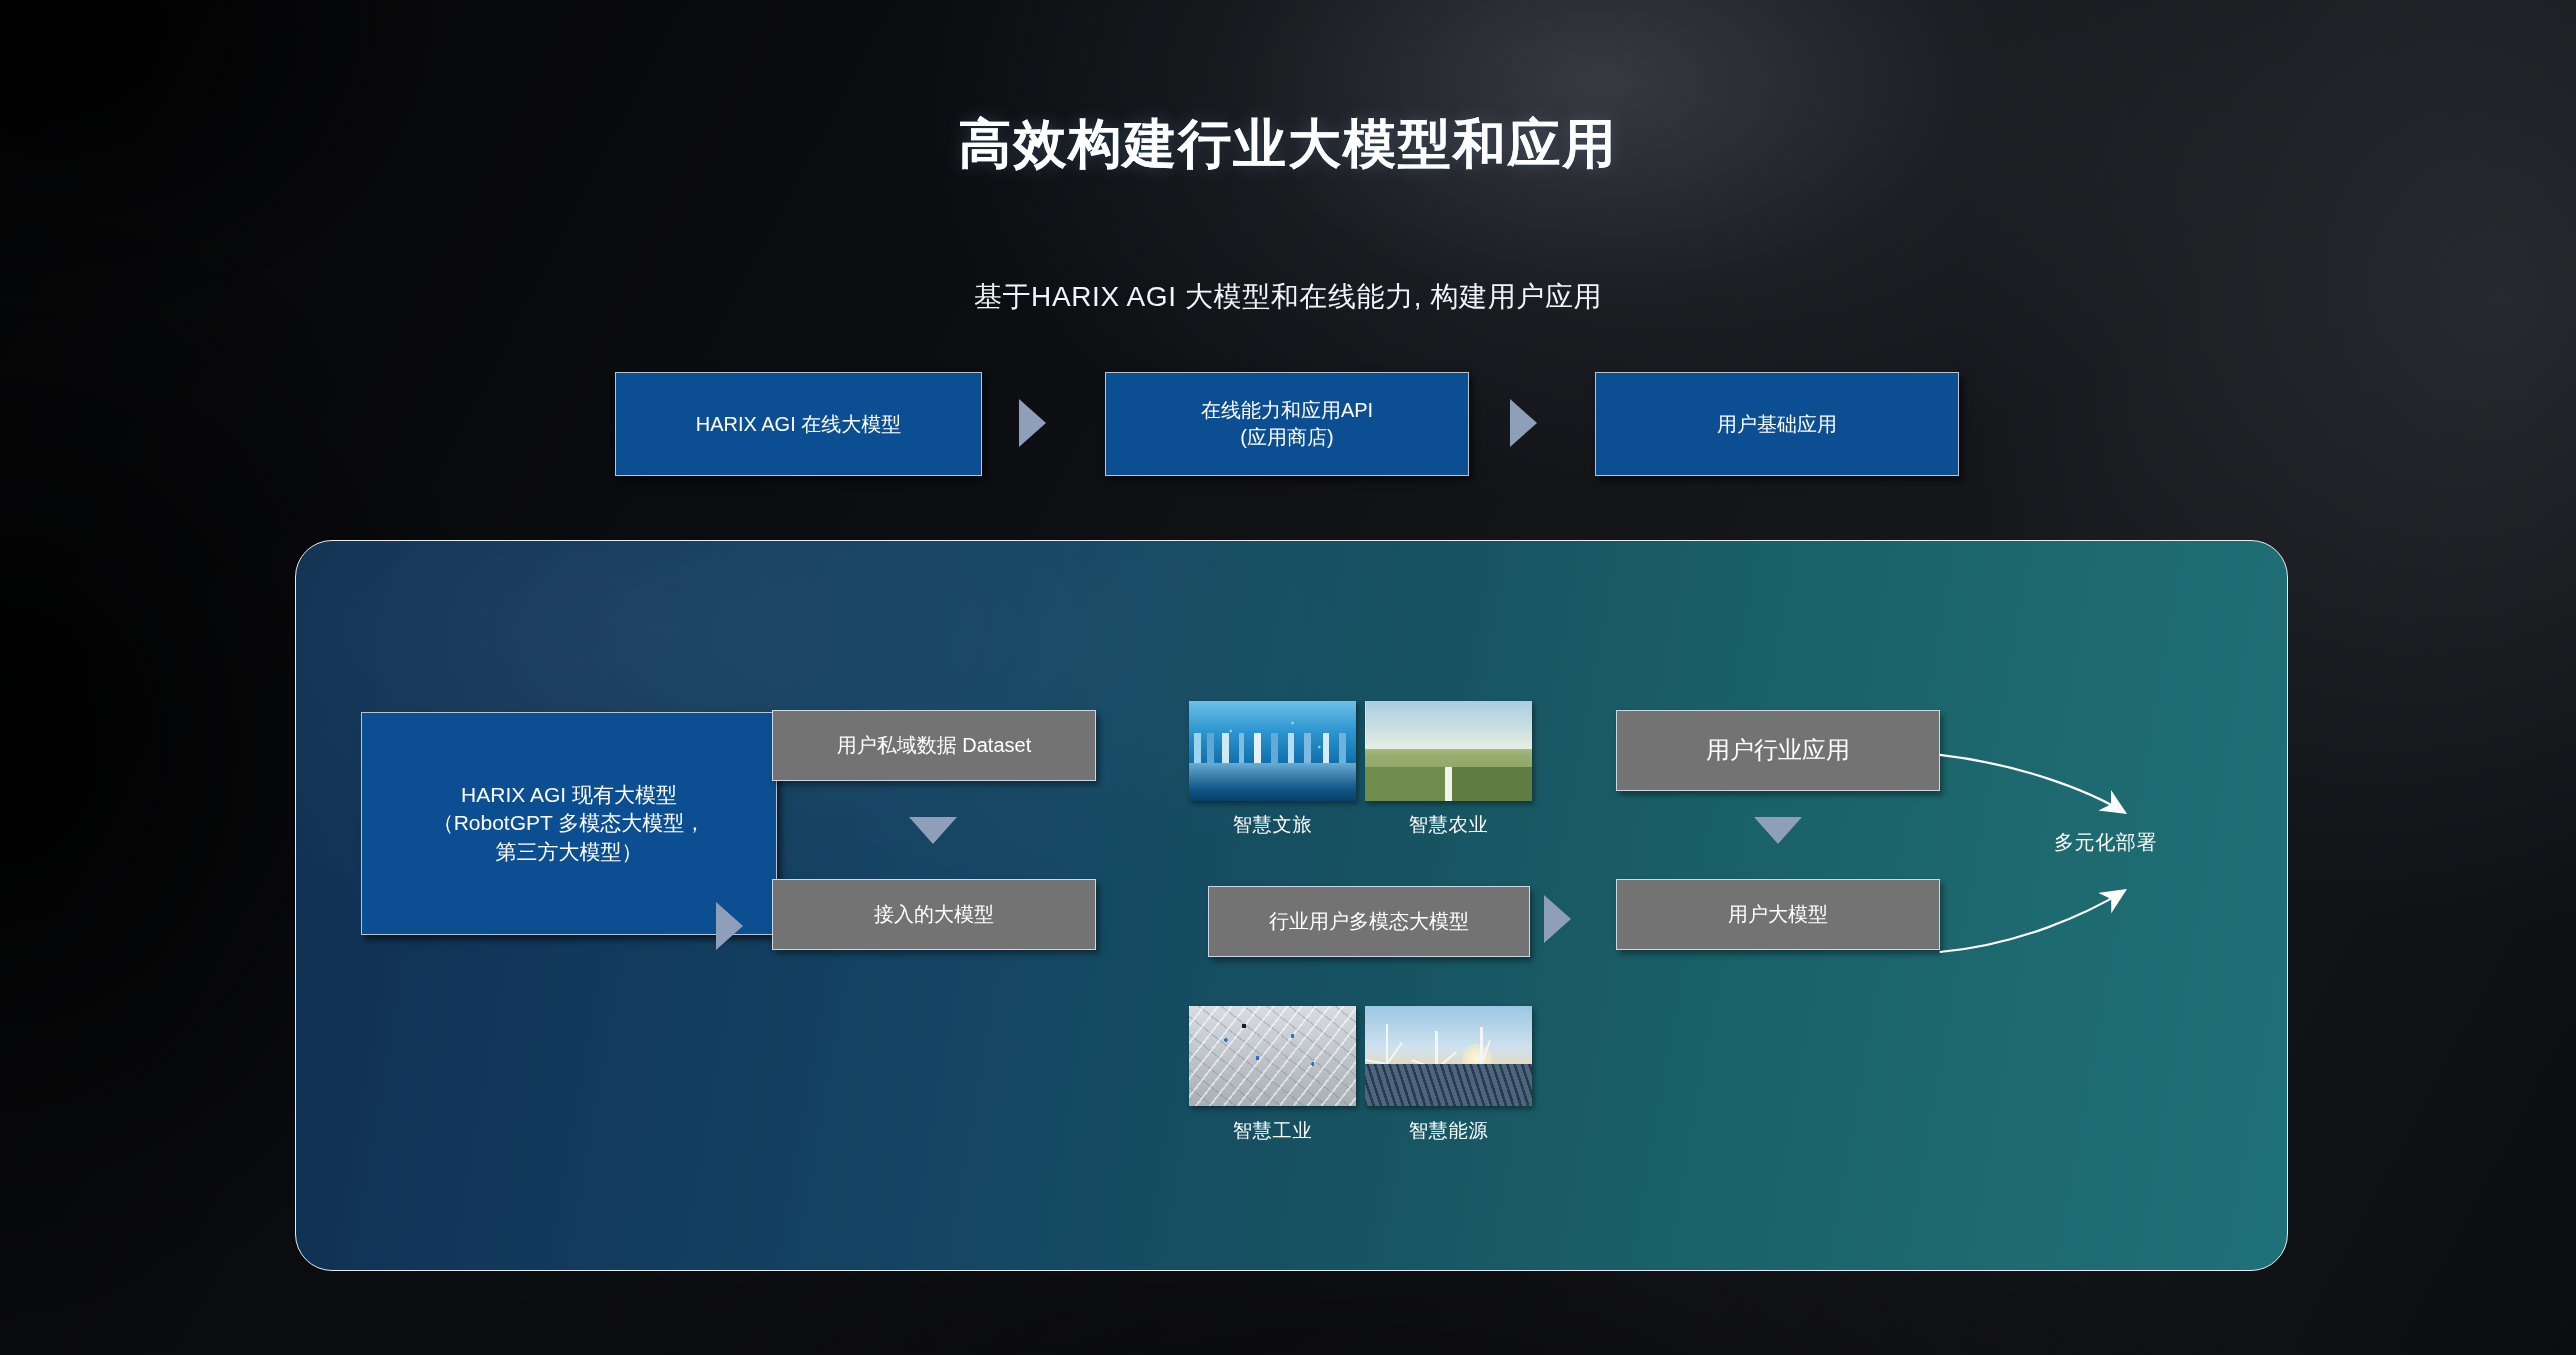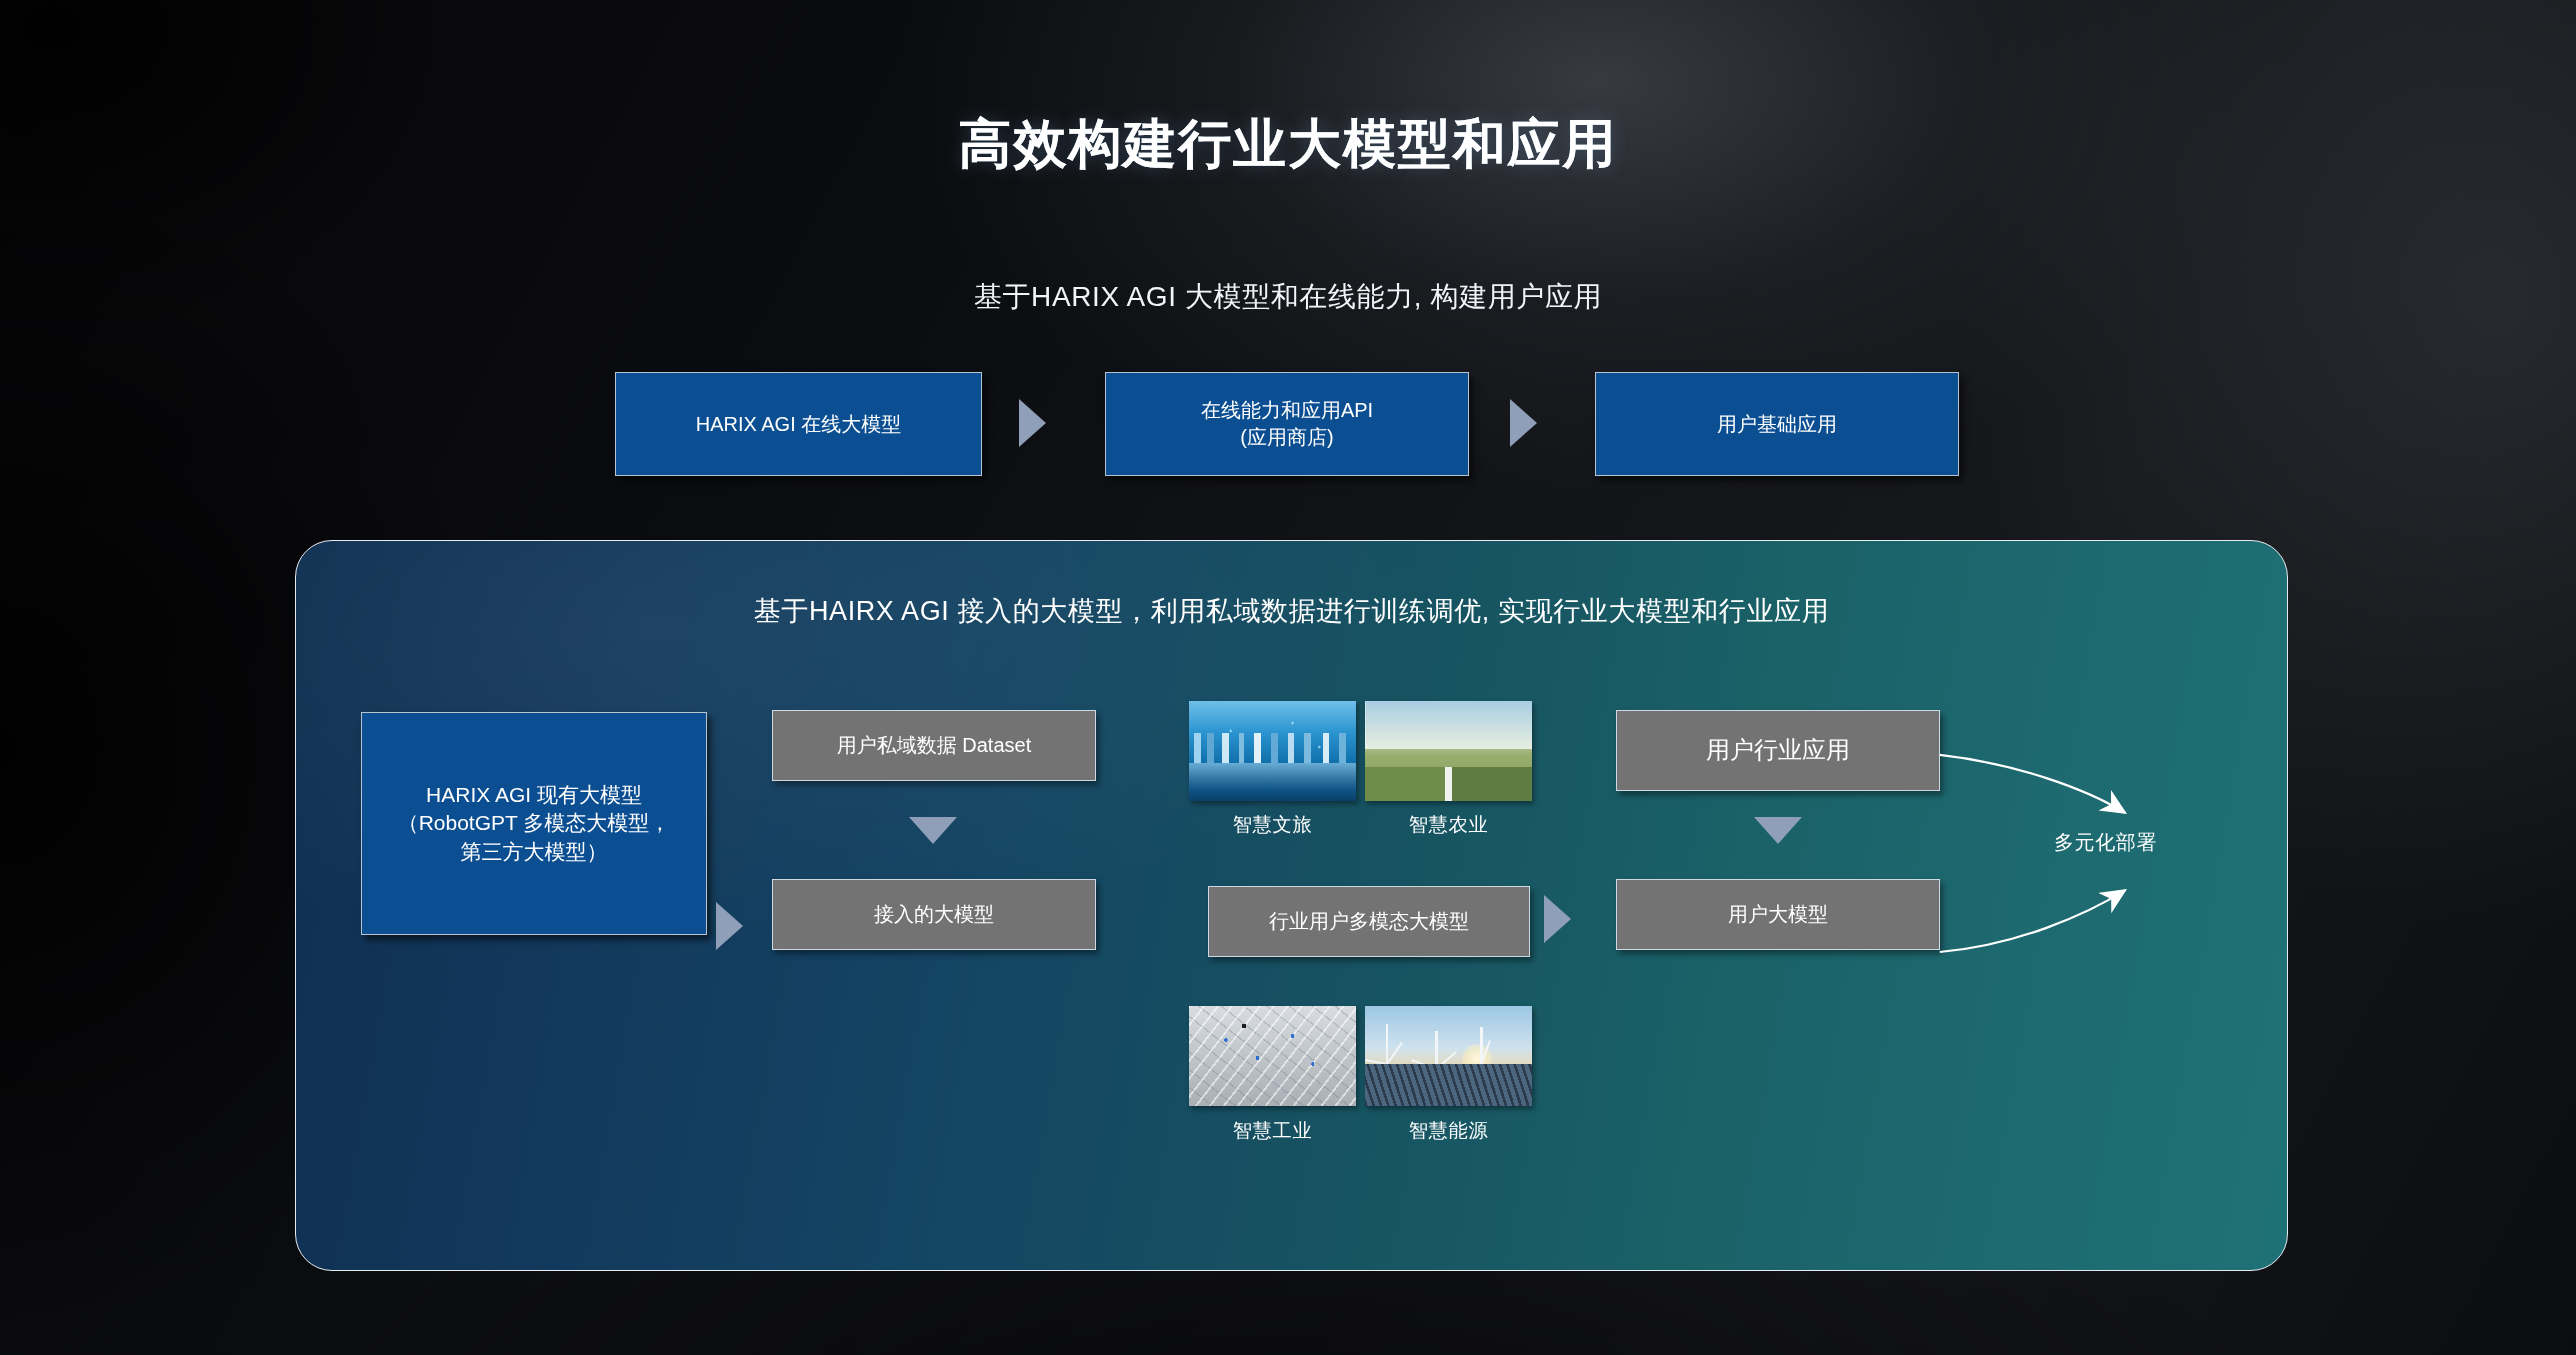--- a/index.html
+++ b/index.html
@@ -106,21 +106,21 @@
     pointer-events:none;
   }
   #panel-heading{
     position:absolute; left:0; right:0; top:52px;
     text-align:center; font-size:27px; letter-spacing:0.6px; color:#ffffff;
   }  
 
   .abs{ position:absolute; }
 
   
-  #box-l1{ left:361px;  top:712px; width:346px; height:223px; font-size:21px; padding:0 12px; }
+  #box-l1{ left:361px;  top:712px; width:416px; height:223px; font-size:21px; padding:0 12px; }
   #tri-l1{ left:716px; top:902px; }
   #box-l2{ left:772px; top:710px; width:324px; height:71px; font-size:20px; }
   #tri-l2{ left:909px; top:817px; }
   #box-l3{ left:772px; top:879px; width:324px; height:71px; font-size:20px; }
 
   #box-mid{ left:1208px; top:886px; width:322px; height:71px; font-size:20px; }
   #tri-mid{ left:1544px; top:895px; }
 
   #box-r1{ left:1616px; top:710px; width:324px; height:81px; font-size:24px; }
   #tri-r1{ left:1754px; top:817px; }
@@ -258,21 +258,20 @@
     </span>
   </div>
   <div class="tri-r" id="tri-t2"></div>
   <div class="fbox" id="box-t3">
     <span>用户基础应用</span>
   </div>
 </div>
 
 <div id="panel">
   <div id="panel-sheen"></div>
-  <div id="panel-heading">基于HAIRX AGI 接入的大模型，利用私域数据进行训练调优, 实现行业大模型和行业应用</div>
 </div>
 
 <div class="fbox abs" id="box-l1">
   <span>
     <span>HARIX AGI 现有大模型</span><br>
     <span>（RobotGPT 多模态大模型，</span><br>
     <span>第三方大模型）</span>
   </span>
 </div>
 <div class="tri-r abs" id="tri-l1"></div>

